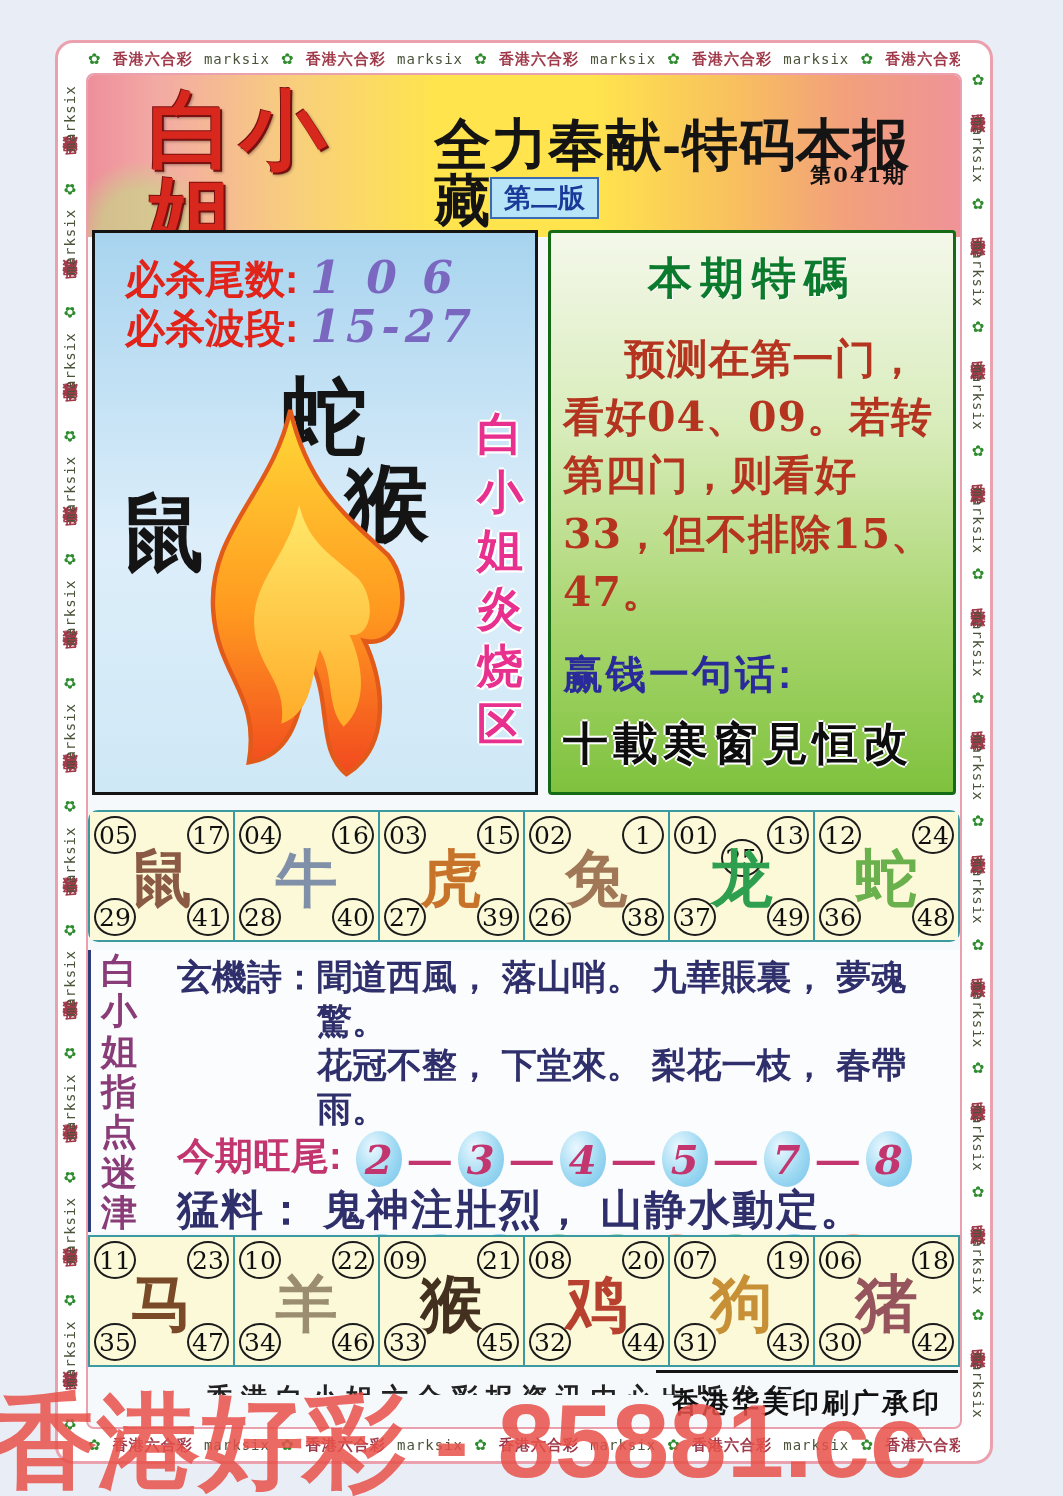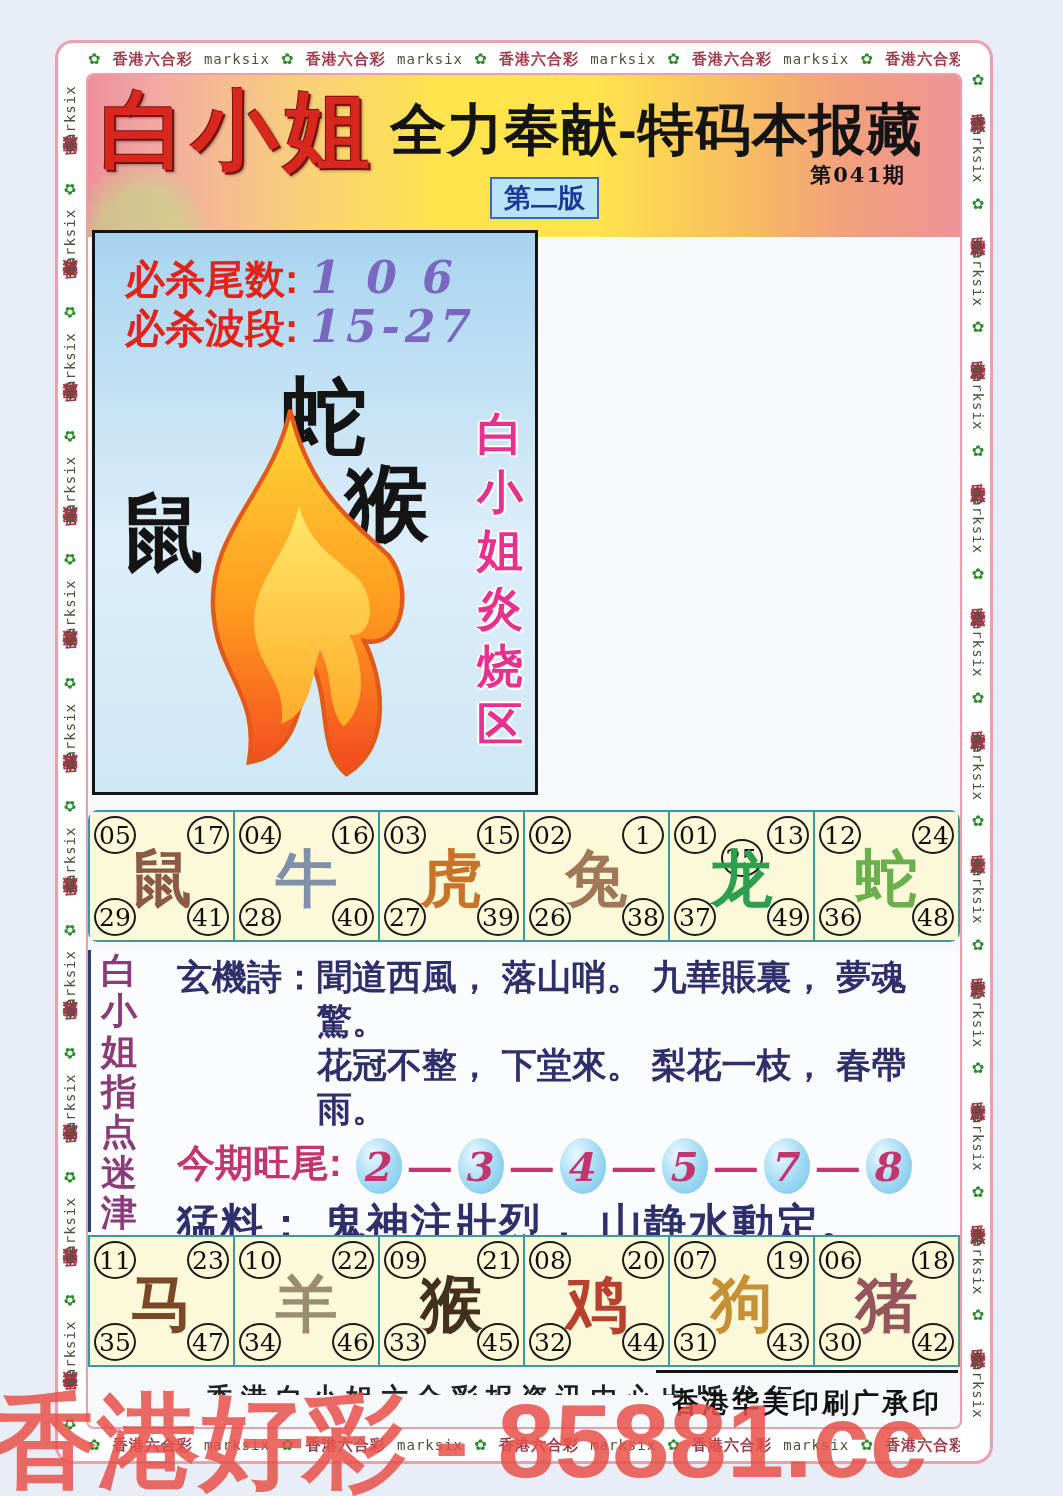--- a/index.html
+++ b/index.html
@@ -17,21 +17,21 @@
   .bd-flower{color:#2e8b2e;}
   .bd-cn{color:#a03a4a;font-weight:700;}
   .bd-en{color:#49543a;font-family:"DejaVu Sans Mono","Liberation Mono",monospace;font-size:14px;}
   
   .content{position:absolute;left:28px;top:30px;right:28px;bottom:32px;border:2px solid #eba0ae;
            border-radius:8px;background:#f6f9fc;overflow:hidden;box-sizing:border-box;}
   
   .header{position:absolute;left:0;top:0;right:0;height:162px;
           background:
             radial-gradient(circle at 6% 96%, rgba(190,225,130,.55) 0 40px, transparent 70px),
-            linear-gradient(90deg,#ee8f9b 0%,#f3aaa4 8%,#f8cf7c 24%,#ffe44d 40%,#ffe44d 58%,#f8c05e 74%,#f2a07c 87%,#ef9398 100%);}
+            linear-gradient(90deg,#ee8f9b 0%,#f3aaa4 8%,#f8cf7c 24%,#ffe44d 40%,#ffe44d 58%,#f8c05e 74%,#f2a07c 87%,#ef9398 100%); padding-left: 48px;}
   .title-row{display:flex;align-items:center;padding:12px 0 0 12px;gap:14px;}
   .brand{font-size:86px;line-height:1;color:#d8281e;font-weight:900;letter-spacing:6px;
          font-family:"DejaVu Serif","Liberation Serif",serif;
          text-shadow:2px 2px 0 #7a1010,-1px -1px 0 #7a1010,3px 3px 3px rgba(0,0,0,.35);}
   .main-title{font-size:56px;font-weight:700;color:#141414;letter-spacing:1px;line-height:1;}
   .edition{position:absolute;left:402px;top:102px;background:#b8e4f8;border:2px solid #3a6ab0;
            color:#1a3a9a;padding:1px 12px;font-size:27px;font-weight:800;}
   .issue{position:absolute;right:54px;top:86px;font-size:21px;color:#111;font-weight:700;
          letter-spacing:2px;font-family:"DejaVu Serif","Liberation Serif",serif;}
   
@@ -78,21 +78,21 @@
            font-weight:800;line-height:1;font-family:"DejaVu Serif","Liberation Serif",serif;}
   .an-rat{color:#8a5a44;} .an-ox{color:#8090a8;} .an-tiger{color:#c8732a;} .an-rabbit{color:#a07858;}
   .an-dragon{color:#2e9e4f;} .an-snake{color:#6ab04c;} .an-horse{color:#7a4a28;} .an-goat{color:#9a8d70;}
   .an-monkey{color:#43301e;} .an-rooster{color:#b8402e;} .an-dog{color:#c89036;} .an-pig{color:#96555c;}
   
   .middle{position:absolute;left:0;right:0;top:875px;height:282px;background:#fbfcfe;
           border-left:3px solid #2d3d7a;box-sizing:border-box;}
   .guide-label{position:absolute;left:10px;top:2px;bottom:2px;width:58px;display:flex;
                flex-direction:column;justify-content:space-between;font-size:36px;font-weight:900;
                color:#8a3c78;line-height:1;font-family:"DejaVu Serif","Liberation Serif",serif;}
-  .middle-main{margin-left:86px;display:flex;flex-direction:column;gap:7px;padding-top:5px;}
+  .middle-main{margin-left:86px;display:flex;flex-direction:column;gap:0;padding-top:5px;}
   .poem{display:flex;color:#2f2f6b;font-weight:800;font-size:35px;line-height:1.26;}
   .poem-label{flex:0 0 auto;}
   .tail-row,.eight-row{display:flex;}
   .tail-label{color:#c2356e;font-size:38px;font-weight:900;margin-right:14px;}
   .tail-digit{display:inline-flex;width:46px;height:56px;border-radius:50%;align-items:center;
               justify-content:center;font-size:40px;font-weight:800;font-style:italic;color:#c2356e;
               font-family:"DejaVu Serif","Liberation Serif",serif;
               background:radial-gradient(ellipse at 35% 30%,#eaf8ff 0%,#9ed9f2 55%,#74c2ea 100%);}
   .tail-dash{color:#c2356e;font-size:42px;font-weight:800;margin:0 7px;}
   .hot-row{color:#2f2f6b;font-weight:900;font-size:42px;letter-spacing:2px;line-height:1.1;}
@@ -166,20 +166,26 @@
         <div class="burn-note" id="burn-note">
             <span class="vchar">白</span>
             <span class="vchar">小</span>
             <span class="vchar">姐</span>
             <span class="vchar">炎</span>
             <span class="vchar">烧</span>
             <span class="vchar">区</span>
           </div>
       </div>
 
+      <div class="panel-right">
+        <div class="rp-title">本期特碼</div>
+        <div class="rp-body">预测在第一门，看好04、09。若转第四门，则看好33，但不排除15、47。</div>
+        <div class="rp-win-label">赢钱一句话:</div>
+        <div class="rp-win-phrase">十載寒窗見恒改</div>
+      </div>
 
       <div class="ztable ztable-top" id="ztop">
           <div class="zcell">
             <span class="znum tl">05</span>
             <span class="znum tr">17</span>
             <span class="znum bl">29</span>
             <span class="znum br">41</span>
             <span class="zanimal an-rat">鼠</span>
           </div>
           <div class="zcell">

